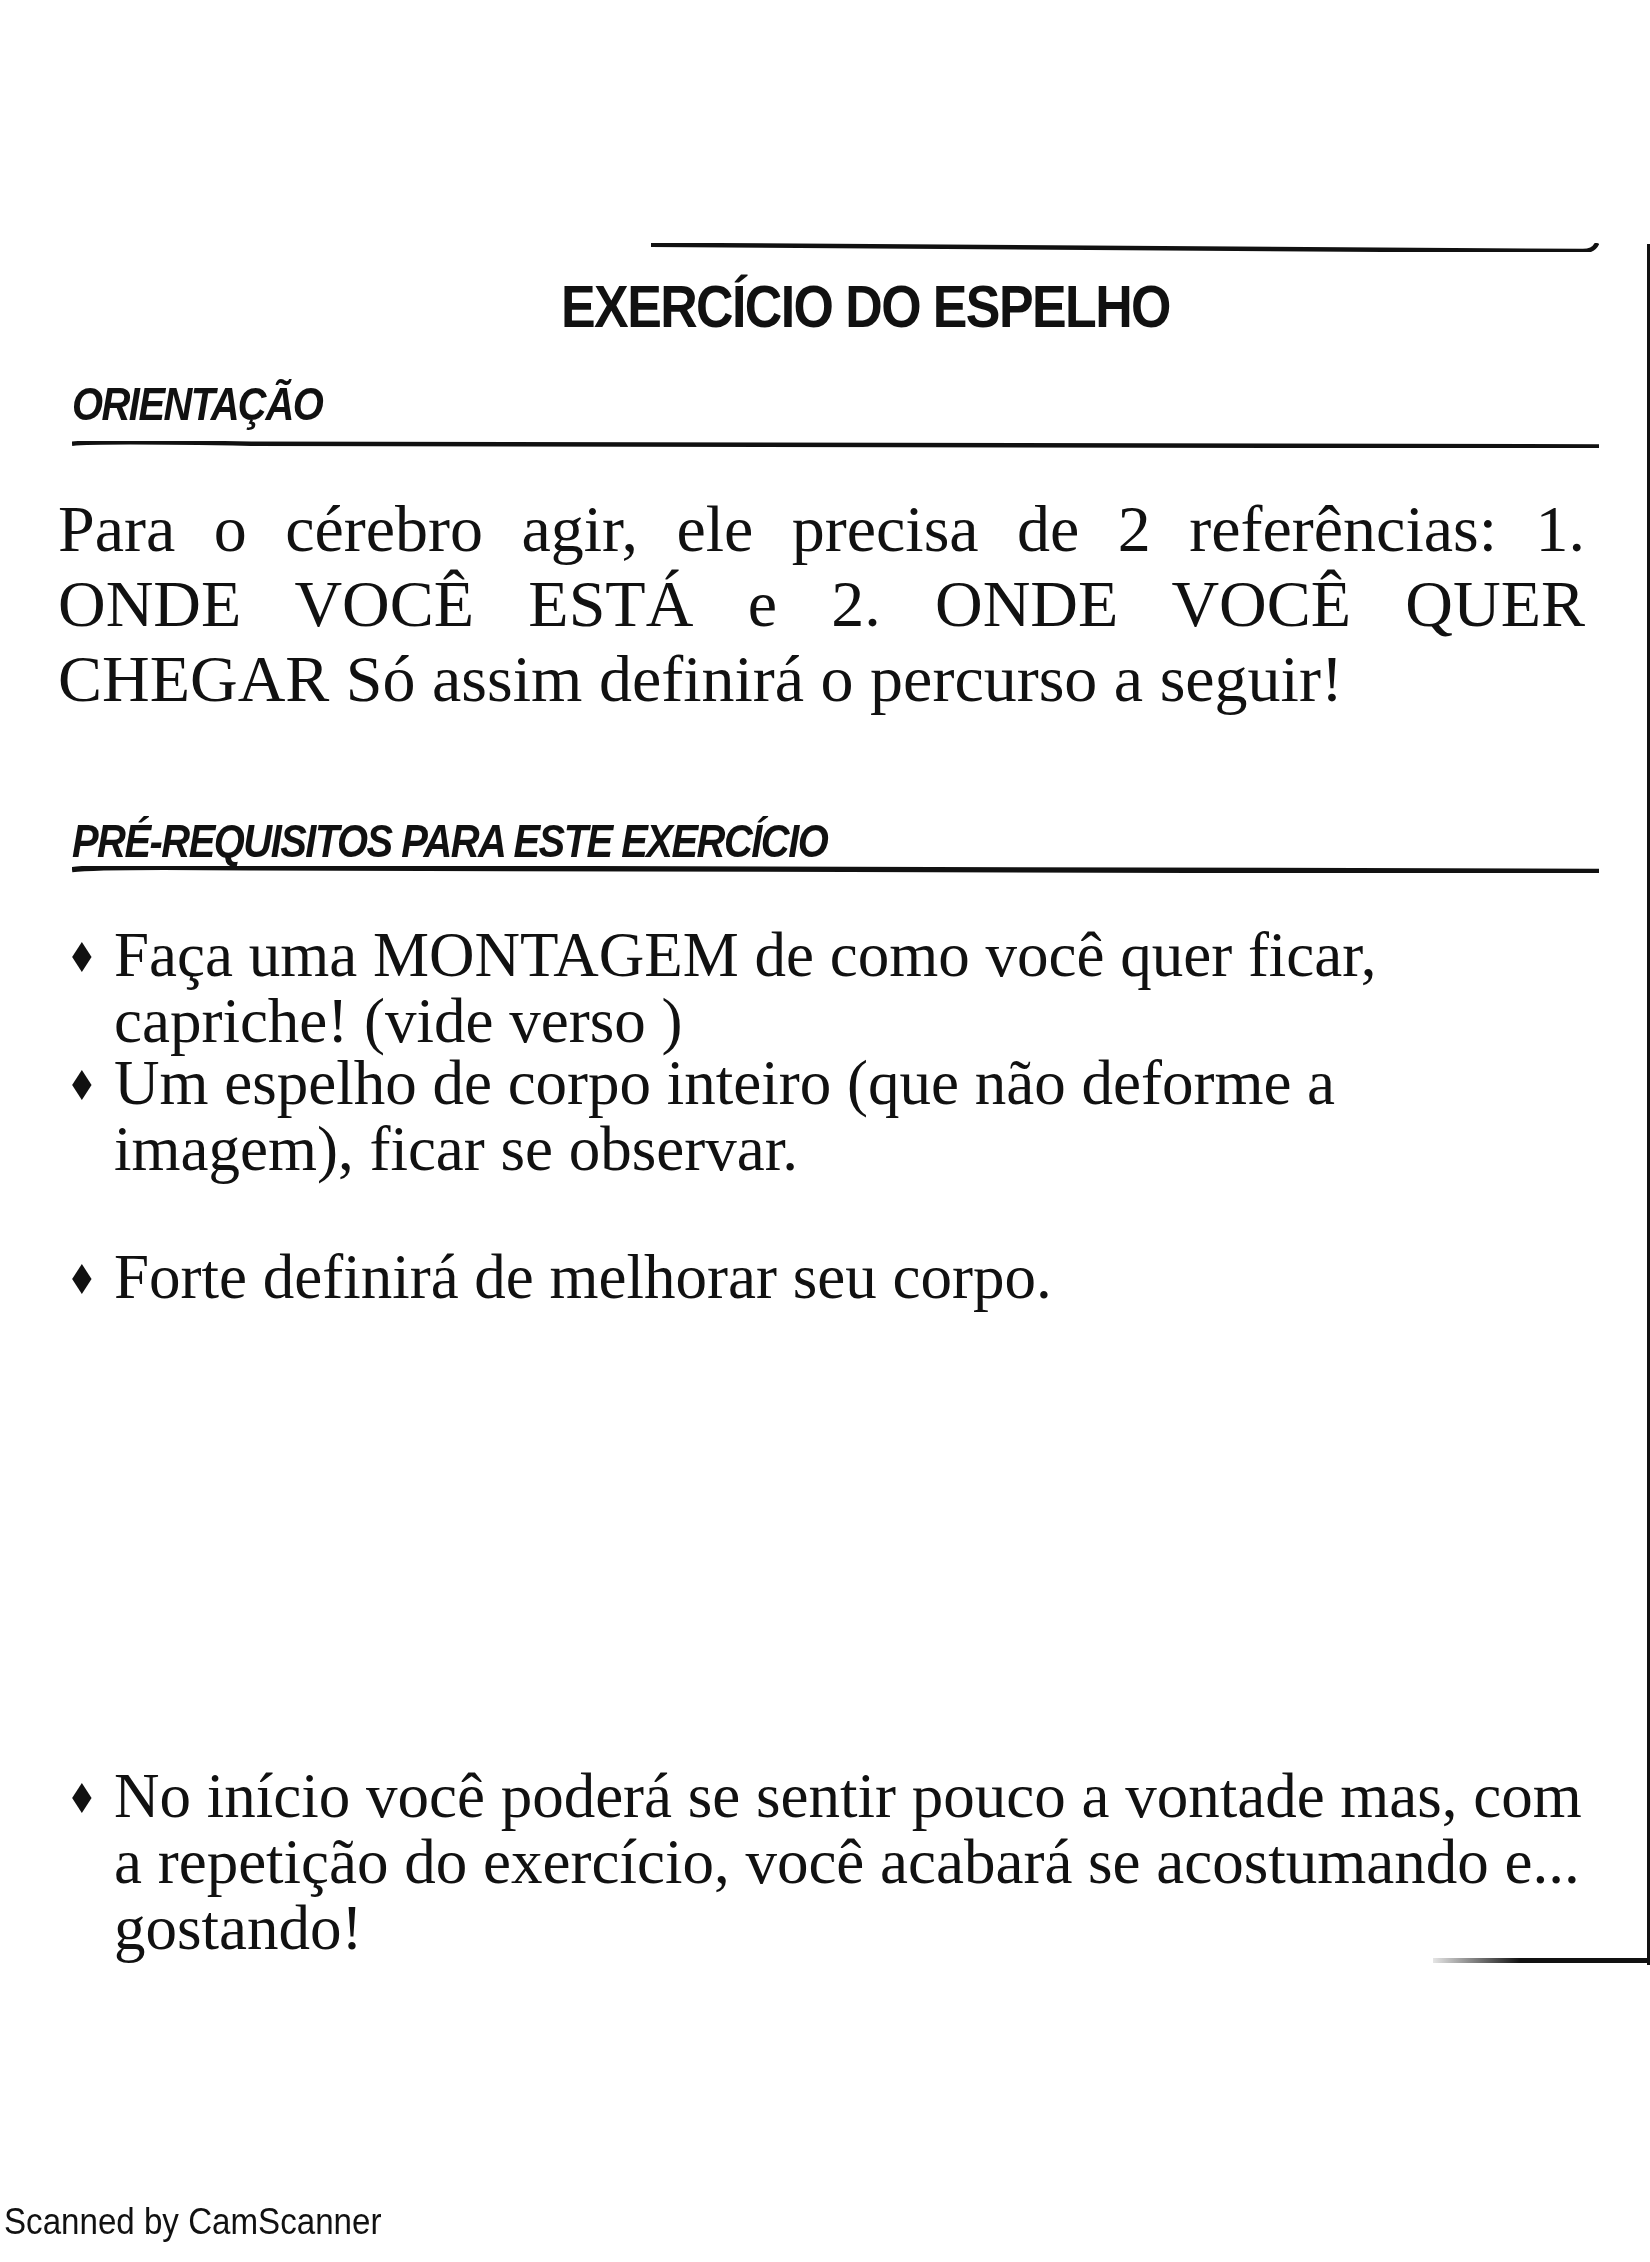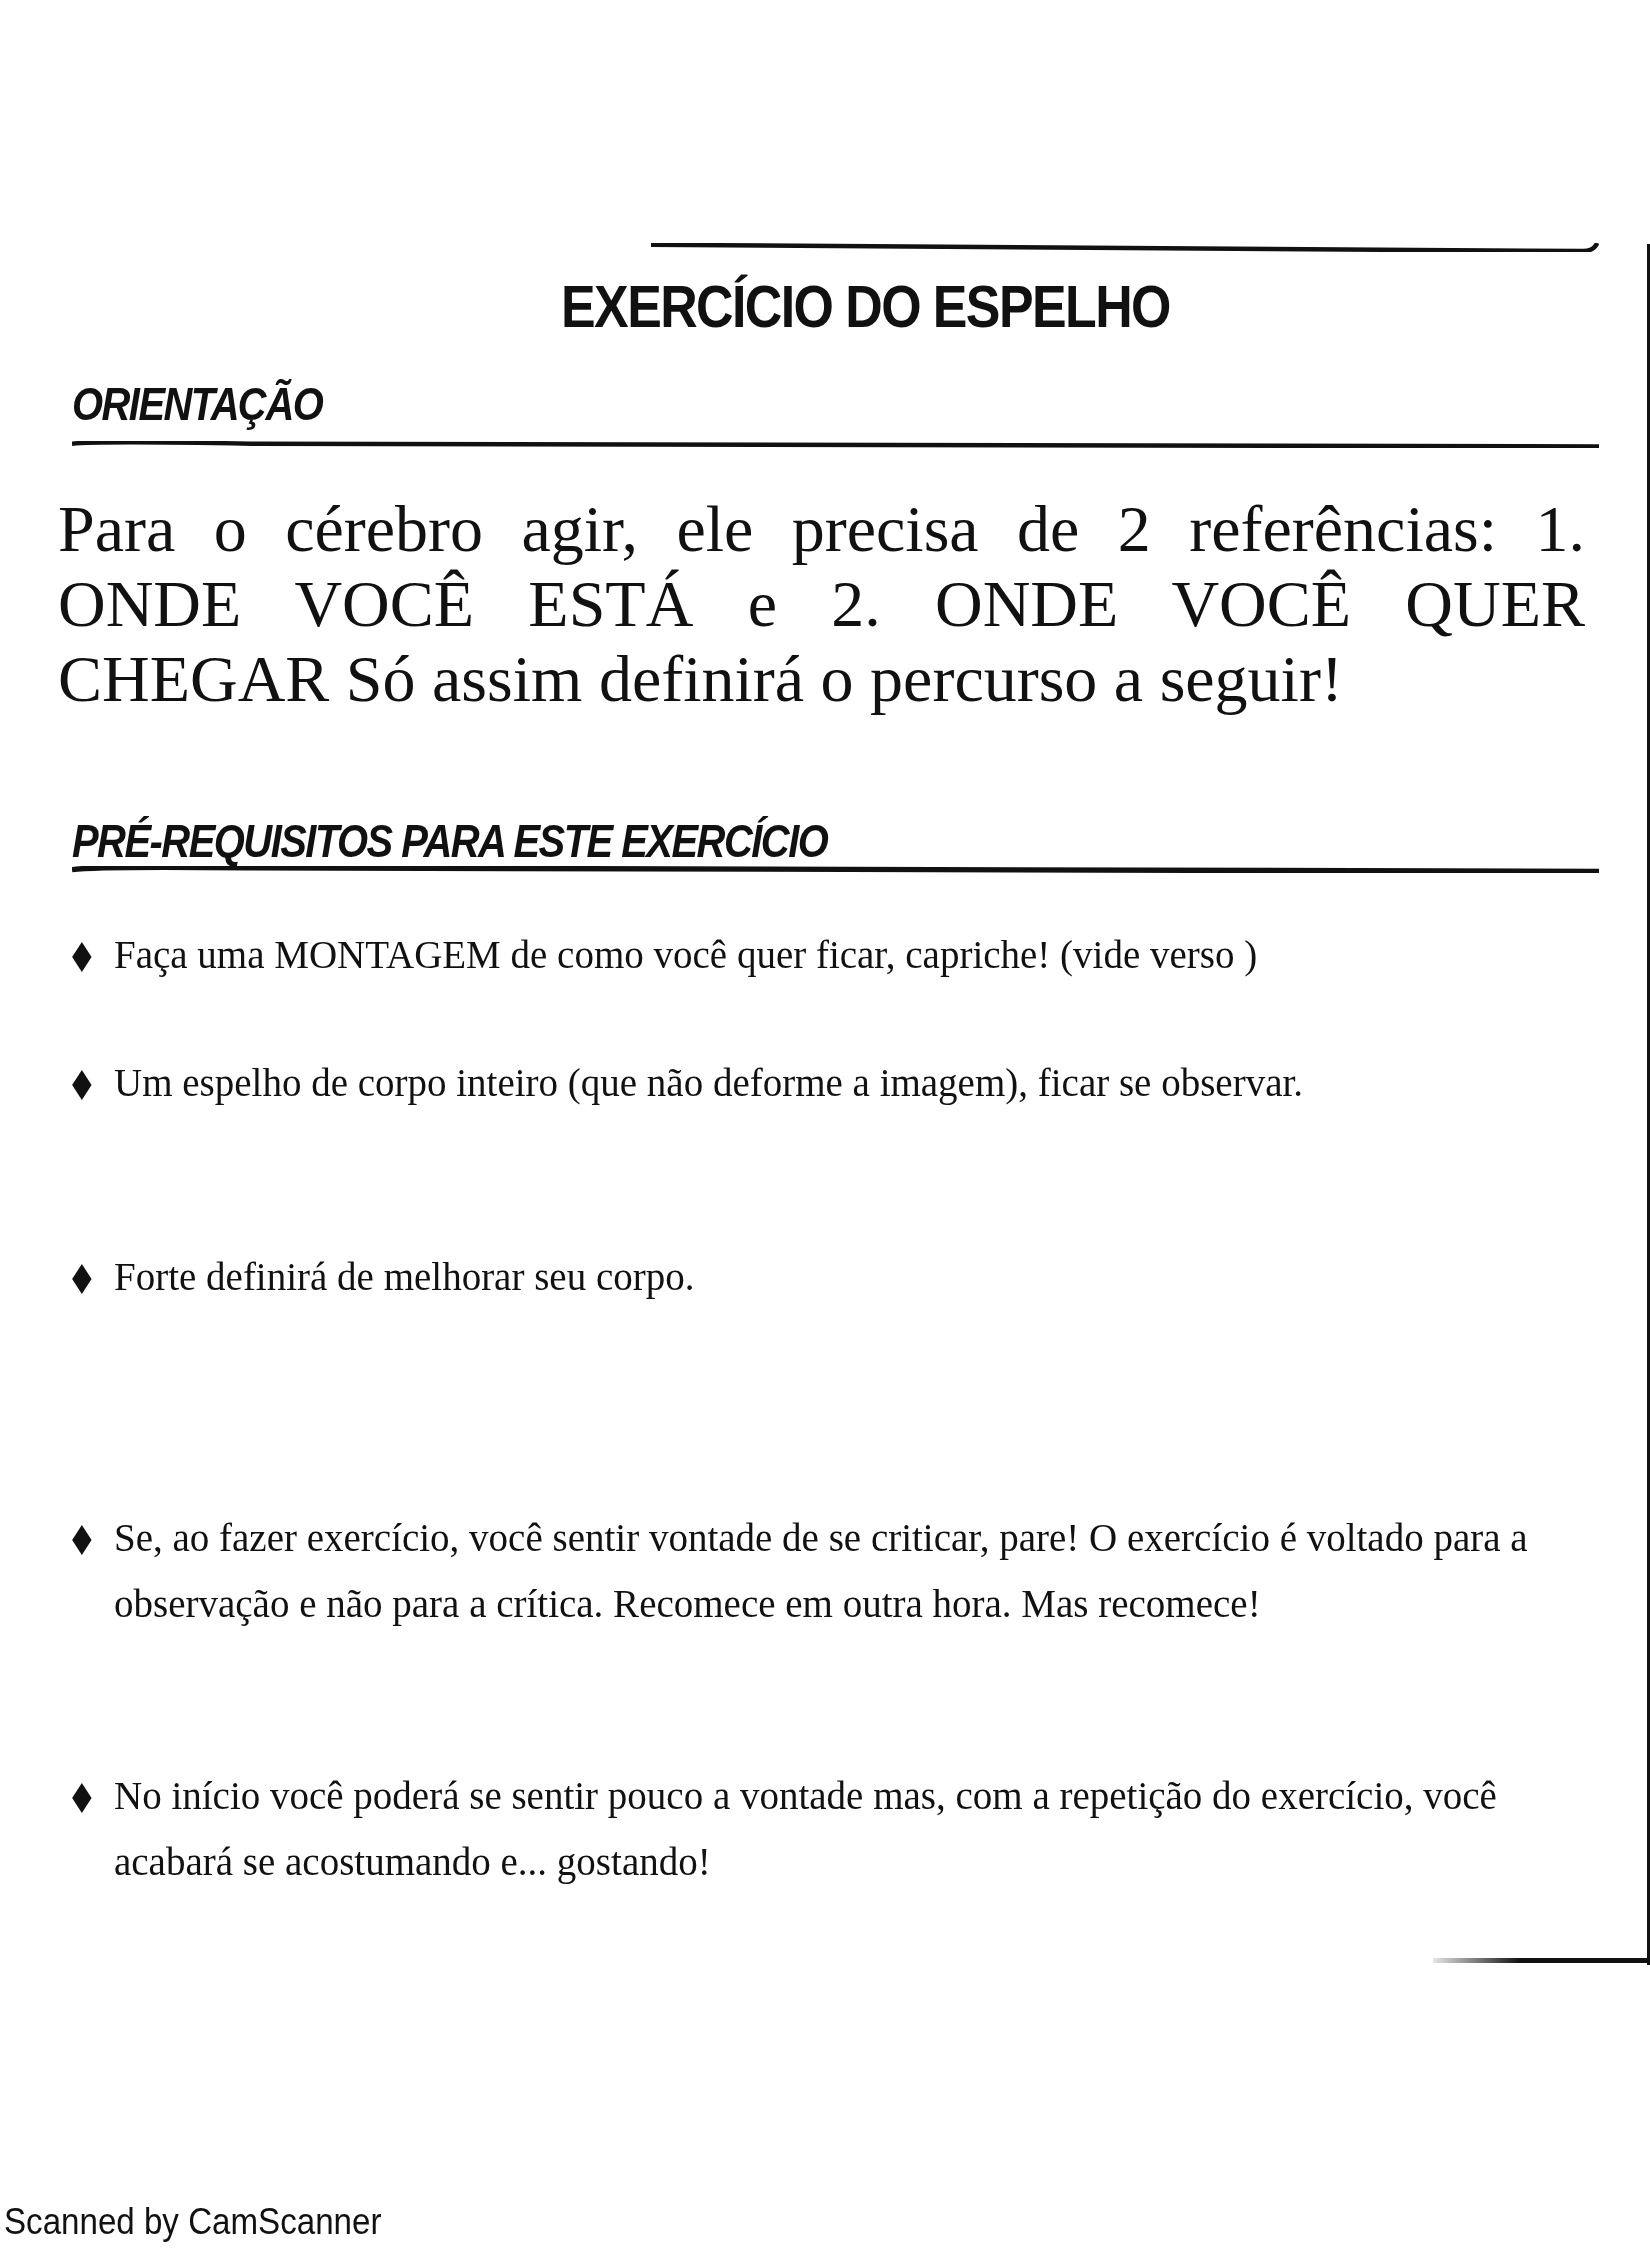--- a/index.html
+++ b/index.html
@@ -12,21 +12,21 @@
       font-family: "Liberation Sans", sans-serif; font-weight: bold; font-size: 59px; letter-spacing: -1.8px; transform: scaleX(0.88); transform-origin: 52% 0; margin-left: 36px; }
     .section-heading { position: absolute; left: 72px; font-family: "Liberation Sans", sans-serif; font-weight: bold; font-style: italic;
       font-size: 47px; letter-spacing: -1.8px; transform: scaleX(0.85); transform-origin: 0 0; white-space: nowrap; }
     .h-orient { top: 376px; }
     .h-prereq { top: 813px; }
     .rule { position: absolute; left: 72px; width: 1527px; height: 7.2px; }
     .rule-1 { top: 441px; }
     .rule-2 { top: 866px; }
     .body-text { position: absolute; left: 58px; width: 1527px; font-family: "Liberation Serif", serif; font-size: 66px; line-height: 75px; text-align: justify; }
     .orient-text { top: 491px; }
-    .bullet { position: absolute; left: 72px; width: 1531px; font-family: "Liberation Serif", serif; font-size: 39px; line-height: 66px; }
+    .bullet { position: absolute; left: 72px; width: 1531px; font-family: "Liberation Serif", serif; font-size: 63px; line-height: 66px; }
     .bullet .diamond { position: absolute; left: 0; top: 19.7px; width: 19.7px; height: 30px; }
     .bullet .btext { display: block; margin-left: 42px; }
     .b1 { top: 922px; }
     .b2 { top: 1050px; }
     .b3 { top: 1244px; }
     .b4 { top: 1370px; }
     .b5 { top: 1505px; }
     .b6 { top: 1763px; }
     .footer { position: absolute; left: 3.6px; top: 2201px; font-family: "Liberation Sans", sans-serif; font-size: 36px; transform: scaleX(0.92); transform-origin: 0 0; color: #111; }
   </style>
@@ -66,26 +66,20 @@
         <polygon points="11,0 22,17 11,34 0,17" fill="#111"></polygon>
       </svg>
     <span class="btext" style="width:1361px;">Um espelho de corpo inteiro (que não deforme a imagem), ficar se observar.</span>
   </div>
   <div class="bullet b3">
     <svg class="diamond" viewBox="0 0 22 34">
         <polygon points="11,0 22,17 11,34 0,17" fill="#111"></polygon>
       </svg>
     <span class="btext">Forte definirá de melhorar seu corpo.</span>
   </div>
-  <div class="bullet b5">
-    <svg class="diamond" viewBox="0 0 22 34">
-        <polygon points="11,0 22,17 11,34 0,17" fill="#111"></polygon>
-      </svg>
-    <span class="btext">Se, ao fazer exercício, você sentir vontade de se criticar, pare! O exercício é voltado  para a observação e não para a crítica. Recomece em outra hora. Mas recomece!</span>
-  </div>
   <div class="bullet b6">
     <svg class="diamond" viewBox="0 0 22 34">
         <polygon points="11,0 22,17 11,34 0,17" fill="#111"></polygon>
       </svg>
     <span class="btext">No início você poderá se sentir pouco a vontade mas, com a repetição do exercício, você acabará se acostumando e... gostando!</span>
   </div>
 
   <div class="footer">Scanned by CamScanner</div>
 </div>
 

